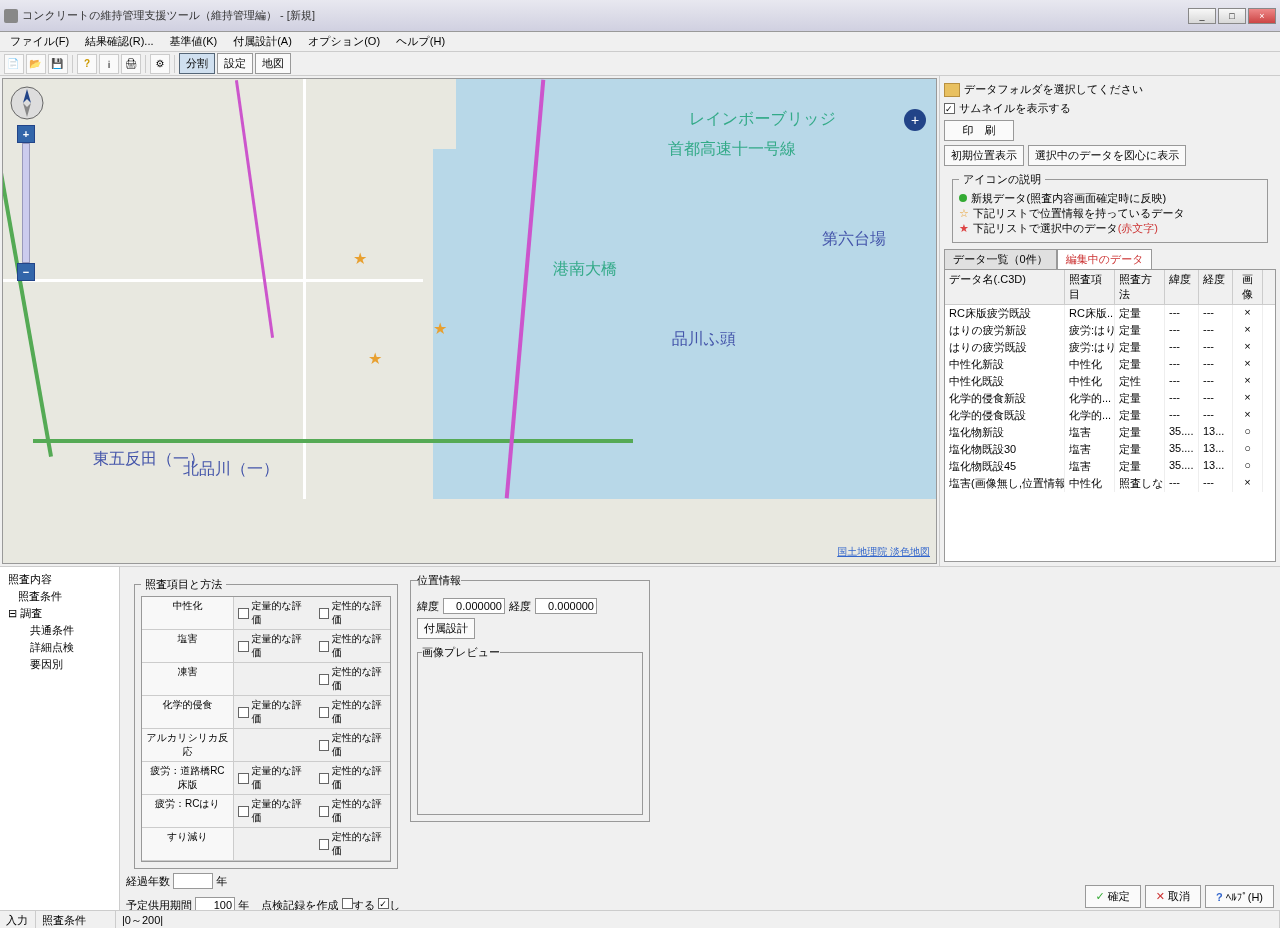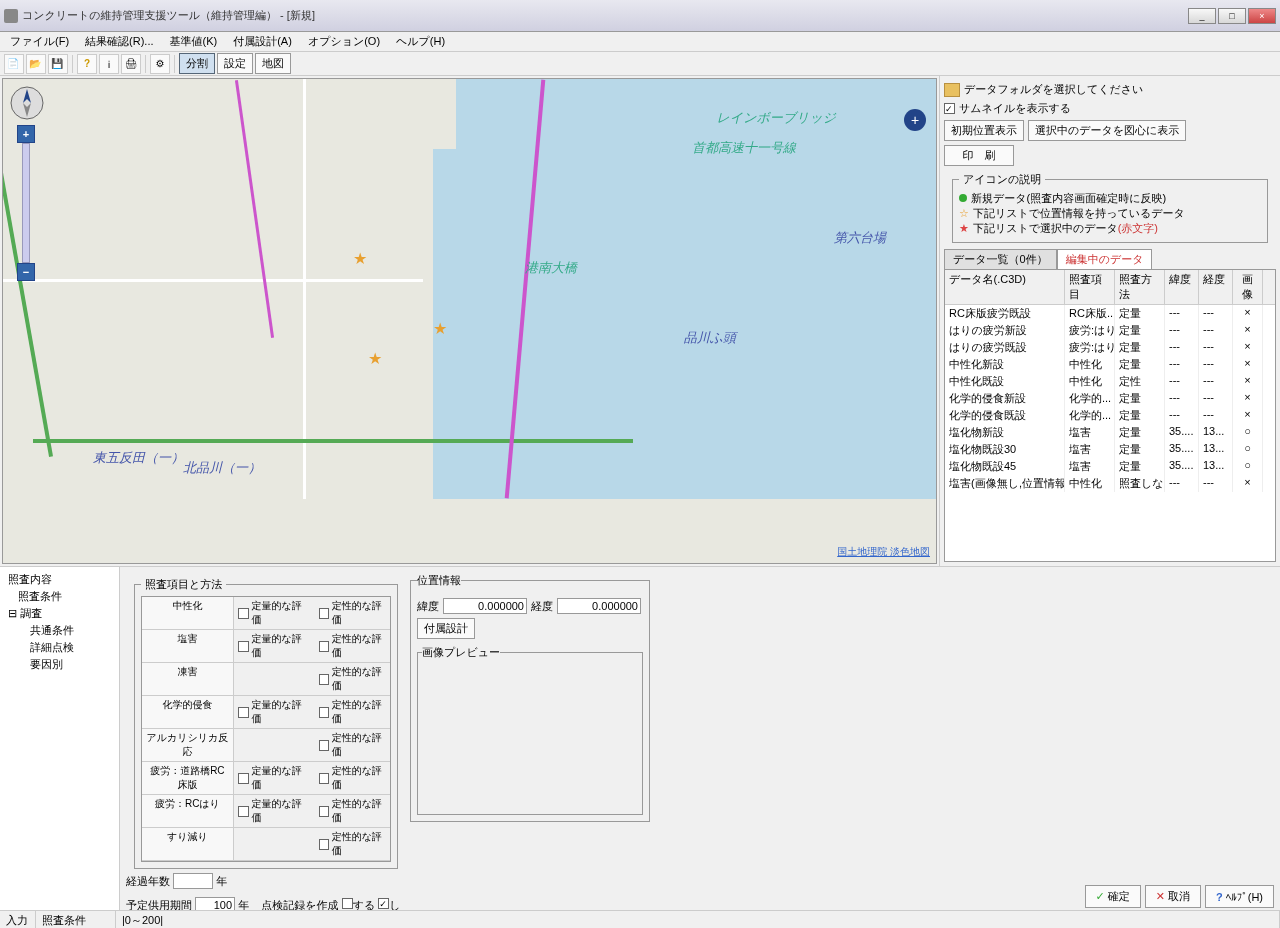--- a/index.html
+++ b/index.html
@@ -23,21 +23,21 @@
 .map-header .btn { padding: 2px 6px; border: 1px solid #999; background: #fafafa; }
 .map-header .spacer { flex: 1; }
 .map-header label { margin: 0 2px; }
 .map-header input { width: 60px; height: 16px; border: 1px solid #999; background: #fff; }
 .map-body { flex: 1; position: relative; background: #e8e8e0; overflow: hidden; border: 1px solid #999; margin: 2px; }
 .map-bg { position: absolute; inset: 0; }
 .water { position: absolute; background: #b8d8e8; }
 .road { position: absolute; background: #fff; }
 .green-route { position: absolute; background: #5a5; }
 .pink-route { position: absolute; background: #c5c; }
-.map-label { position: absolute; font-size: 13px; color: #45a; font-style: italic; }
+.map-label { position: absolute; font-size: 16px; color: #45a; }
 .star { position: absolute; width: 16px; height: 16px; color: #e8a030; font-size: 16px; }
 .compass { position: absolute; top: 6px; left: 6px; width: 36px; height: 36px; }
 .zoom-ctrl { position: absolute; top: 46px; left: 14px; width: 18px; }
 .zoom-btn { width: 18px; height: 18px; background: #36a; color: #fff; border: 1px solid #248; text-align: center; line-height: 16px; font-weight: bold; }
 .zoom-track { width: 8px; height: 120px; background: #cce; margin: 0 auto; border: 1px solid #99b; }
 .map-attrib { position: absolute; bottom: 4px; right: 6px; font-size: 10px; color: #36c; text-decoration: underline; }
 .add-pin { position: absolute; top: 30px; right: 10px; width: 22px; height: 22px; border-radius: 11px; background: #248; color: #fff; text-align: center; line-height: 22px; font-size: 14px; }
 .right-pane { width: 340px; background: #f0f0f0; padding: 4px; display: flex; flex-direction: column; }
 .rp-row { display: flex; align-items: center; gap: 4px; margin: 2px 0; }
 .rp-btn { padding: 2px 6px; border: 1px solid #999; background: #fafafa; }
@@ -66,21 +66,21 @@
 .form-left { width: 280px; }
 .form-table { border: 1px solid #999; }
 .form-table .fr { display: flex; border-bottom: 1px solid #ccc; }
 .form-table .lbl { width: 100px; padding: 2px 4px; background: #f8f8f8; border-right: 1px solid #ccc; text-align: center; font-size: 10px; }
 .form-table .cell { padding: 2px 4px; display: flex; align-items: center; gap: 3px; font-size: 10px; }
 .chk { width: 11px; height: 11px; border: 1px solid #666; background: #fff; display: inline-block; }
 .chk.checked::after { content: "✓"; font-size: 9px; position: relative; top: -2px; }
 .num-input { width: 40px; height: 16px; border: 1px solid #999; text-align: right; padding: 0 2px; background: #fff; }
 .loc-fieldset { border: 1px solid #999; padding: 6px; width: 240px; }
 .loc-fieldset .row { display: flex; align-items: center; gap: 4px; margin: 4px 0; }
-.loc-input { width: 84px; height: 16px; border: 1px solid #999; text-align: right; padding: 0 2px; background: #fff; }
+.loc-input { width: 62px; height: 16px; border: 1px solid #999; text-align: right; padding: 0 2px; background: #fff; }
 .preview-fieldset { border: 1px solid #999; padding: 4px; margin-top: 6px; height: 170px; }
 .bottom-btns { position: absolute; bottom: 20px; right: 6px; display: flex; gap: 4px; }
 .bottom-btn { padding: 3px 10px; border: 1px solid #999; background: #fafafa; display: flex; align-items: center; gap: 3px; }
 .ico-ok { color: #3a3; } .ico-x { color: #c33; } .ico-q { color: #36c; font-weight: bold; }
 .statusbar { position: absolute; bottom: 0; left: 0; right: 0; height: 18px; background: #f0f0f0; border-top: 1px solid #ccc; display: flex; }
 .sb-cell { padding: 2px 6px; border-right: 1px solid #ccc; min-width: 36px; }
 </style>
 </head>
 <body>
 
@@ -127,21 +127,21 @@
         <div class="water" style="left:430px;top:70px;width:80px;height:350px"></div>
         <div class="road" style="left:0;top:200px;width:420px;height:3px"></div>
         <div class="road" style="left:0;top:0;width:3px;height:420px;left:300px"></div>
         <div class="green-route" style="left:20px;top:80px;width:4px;height:300px;transform:rotate(-10deg)"></div>
         <div class="green-route" style="left:30px;top:360px;width:600px;height:4px"></div>
         <div class="pink-route" style="left:520px;top:0;width:4px;height:420px;transform:rotate(5deg)"></div>
         <div class="pink-route" style="left:250px;top:0;width:3px;height:260px;transform:rotate(-8deg)"></div>
         <span class="map-label" style="right:100px;top:30px;color:#3a8">レインボーブリッジ</span>
         <span class="map-label" style="right:140px;top:60px;color:#3a8">首都高速十一号線</span>
         <span class="map-label" style="right:50px;top:150px">第六台場</span>
-        <span class="map-label" style="left:522px;top:180px;color:#3a8">港南大橋</span>
+        <span class="map-label" style="left:550px;top:180px;color:#3a8">港南大橋</span>
         <span class="map-label" style="left:180px;top:380px">北品川（一）</span>
         <span class="map-label" style="left:90px;top:370px">東五反田（一）</span>
         <span class="map-label" style="right:200px;top:250px">品川ふ頭</span>
         <span class="star" style="left:350px;top:170px">★</span>
         <span class="star" style="left:430px;top:240px">★</span>
         <span class="star" style="left:365px;top:270px">★</span>
       </div>
       <div class="compass">
         <svg viewBox="0 0 36 36">
             <circle cx="18" cy="18" r="16" fill="#ddd" stroke="#666"></circle>
@@ -162,25 +162,25 @@
   <div class="right-pane">
     <div class="rp-row">
       <span class="folder-icon"></span>
       <span>データフォルダを選択してください</span>
     </div>
     <div class="rp-row">
       <span class="chk checked"></span>
       <span>サムネイルを表示する</span>
     </div>
     <div class="rp-row">
+      <span class="rp-btn" style="width:70px;text-align:center">印　刷</span>
+    </div>
+    <div class="rp-row">
       <span class="rp-btn">初期位置表示</span>
       <span class="rp-btn">選択中のデータを図心に表示</span>
-    </div>
-    <div class="rp-row">
-      <span class="rp-btn" style="width:70px;text-align:center">印　刷</span>
     </div>
     <fieldset class="fieldset">
       <legend>アイコンの説明</legend>
       <div><span class="dot-g"></span><span>新規データ(照査内容画面確定時に反映)</span></div>
       <div><span class="star-o">☆</span><span>下記リストで位置情報を持っているデータ</span></div>
       <div><span class="star-r">★</span><span>下記リストで選択中のデータ</span><span class="red-txt">(赤文字)</span></div>
     </fieldset>
     <div class="tabs">
       <div class="tab">データ一覧（0件）</div>
       <div class="tab active">編集中のデータ</div>

